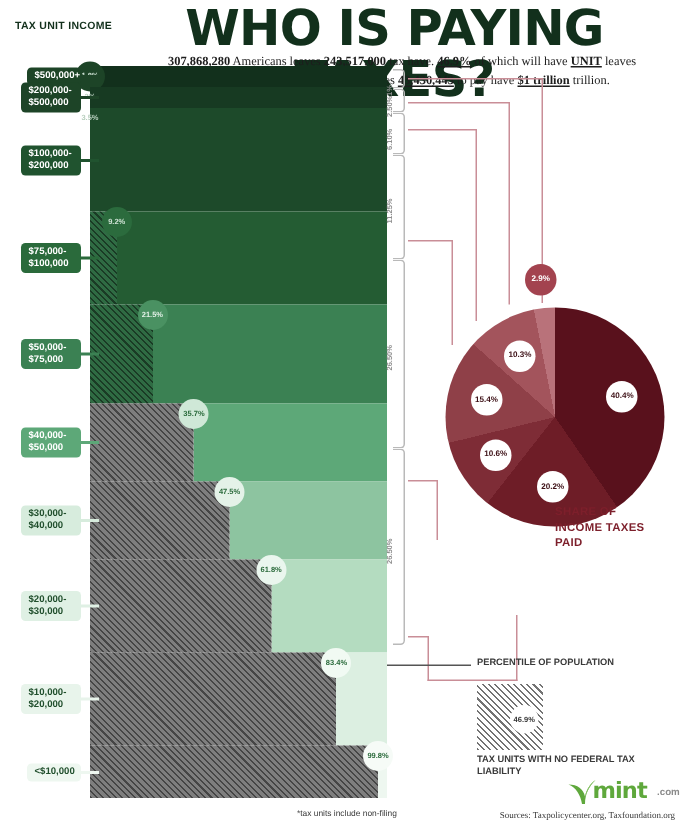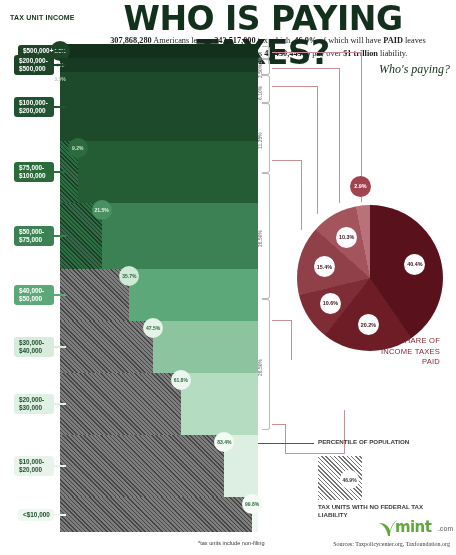--- a/index.html
+++ b/index.html
@@ -13,21 +13,21 @@
   .title{
     position:absolute;left:70px;top:2px;width:386px;
     text-align:center;font-size:33px;line-height:34px;font-weight:bold;
     letter-spacing:-0.5px;color:#12301c;font-family:"DejaVu Sans", sans-serif;
   }
   .subcopy{
     position:absolute;left:84px;top:34px;width:368px;
     font-size:8.3px;line-height:13px;text-align:center;color:#1d1d1d;
     font-family:"Liberation Serif", serif;
   }
-  .subcopy b{font-weight:bold;}
+  .subcopy b{font-weight:bold;text-decoration:underline;}
   .whos{
     position:absolute;right:6px;top:62px;width:200px;text-align:right;
     font-size:12px;font-style:italic;color:#12301c;
     font-family:"Liberation Serif", serif;
   }
 
   
   .axis-title{
     position:absolute;left:10px;top:14px;width:70px;
     font-size:7px;font-weight:bold;line-height:8.5px;color:#12301c;
@@ -83,23 +83,22 @@
   }
   .pielab{
     position:absolute;width:21px;height:21px;margin-left:-10.5px;margin-top:-10.5px;
     border-radius:50%;background:#ffffff;color:#3d1016;
     display:flex;align-items:center;justify-content:center;
     font-size:5.4px;font-weight:bold;
   }
   .pielab.out{background:#a3434f;color:#ffffff;}
   .sharelab{
     position:absolute;left:370px;top:336px;width:70px;
-    font-size:7.6px;line-height:10.5px;font-weight:normal;color:#7d1f2b;
+    font-size:7.6px;line-height:10.5px;font-weight:bold;color:#7d1f2b;
     letter-spacing:.2px;
-    text-align:right;
   }
 
   
   .legtitle{
     position:absolute;left:318px;top:438px;width:110px;
     font-size:6.2px;line-height:8px;font-weight:bold;color:#3a3a3a;
   }
   .legrule{position:absolute;left:258px;top:443px;width:56px;height:1px;background:#555;}
   .legbox{
     position:absolute;left:318px;top:456px;width:44px;height:44px;
@@ -137,25 +136,24 @@
   }
 </style>
 </head>
 <body>
 
 <div id="page">
 
   <div class="title">WHO IS PAYING TAXES?</div>
 
   <div class="subcopy">
-    <b>307,868,280</b><span> Americans leaves </span><b>243,517,000</b><span> tax which. </span><b>46.9%</b><span> of which will have </span><b>PAID</b><span> leaves</span><br>
-    <span>income tax liability in 2009. That leaves </span><b>43,430,443</b><span> to pay over </span><b>$1 trillion</b><span> liability.</span>
+    <b>307,868,280</b><span> Americans leaves </span><b>243,517,000</b><span> tax have. </span><b>46.9%</b><span> of which will have </span><b>UNIT</b><span> leaves</span><br>
+    <span>income tax liability in 2009. That leaves </span><b>43,430,443</b><span> to pay have </span><b>$1 trillion</b><span> trillion.</span>
   </div>
 
-  <div class="whos">Who's paying?</div>
 
   <div class="axis-title">TAX UNIT INCOME</div>
 
   <div id="stair">
       <div class="step" style="top: 0px; height: 14px; left: 0px; width: 198px; background: rgb(18, 48, 28);"></div>
       <div class="badge" style="left: 0px; top: 7px; background: rgb(29, 68, 39); color: rgb(207, 227, 213);">1.8%</div>
       <div class="step" style="top: 14px; height: 14px; left: 0px; width: 198px; background: rgb(23, 58, 34);"></div>
       <div class="badge" style="left: 0px; top: 21px; background: transparent; color: rgb(184, 207, 190);">2%</div>
       <div class="step" style="top: 28px; height: 69px; left: 0px; width: 198px; background: rgb(29, 74, 42);"></div>
       <div class="badge" style="left: 0px; top: 35px; background: transparent; color: rgb(184, 207, 190);">3.5%</div>

